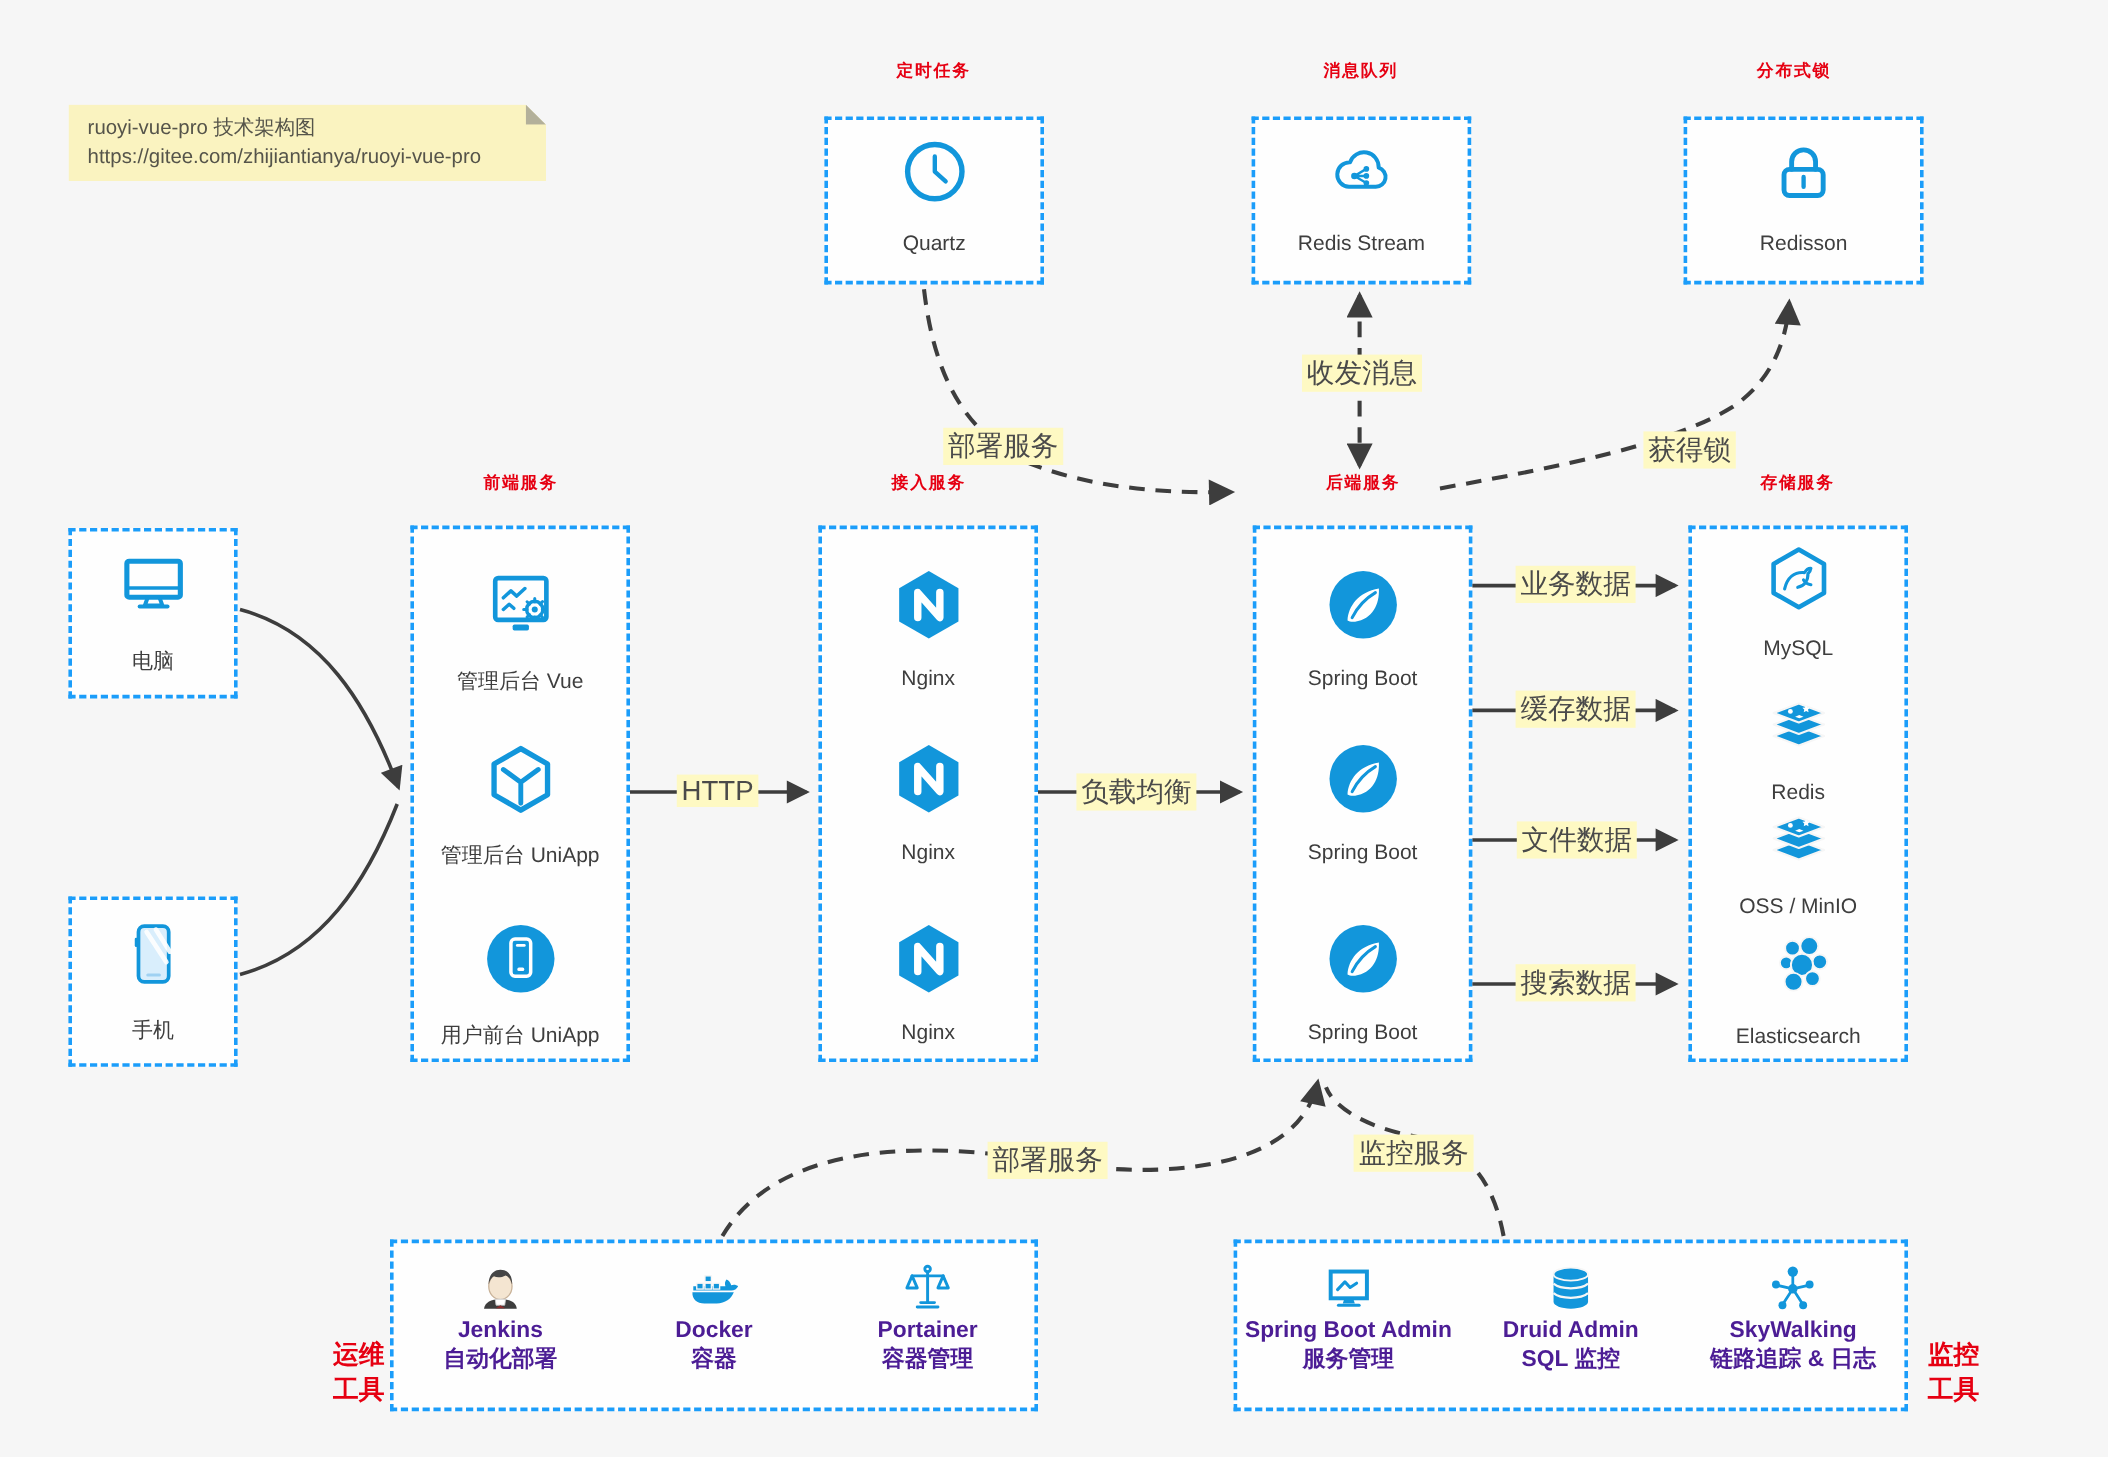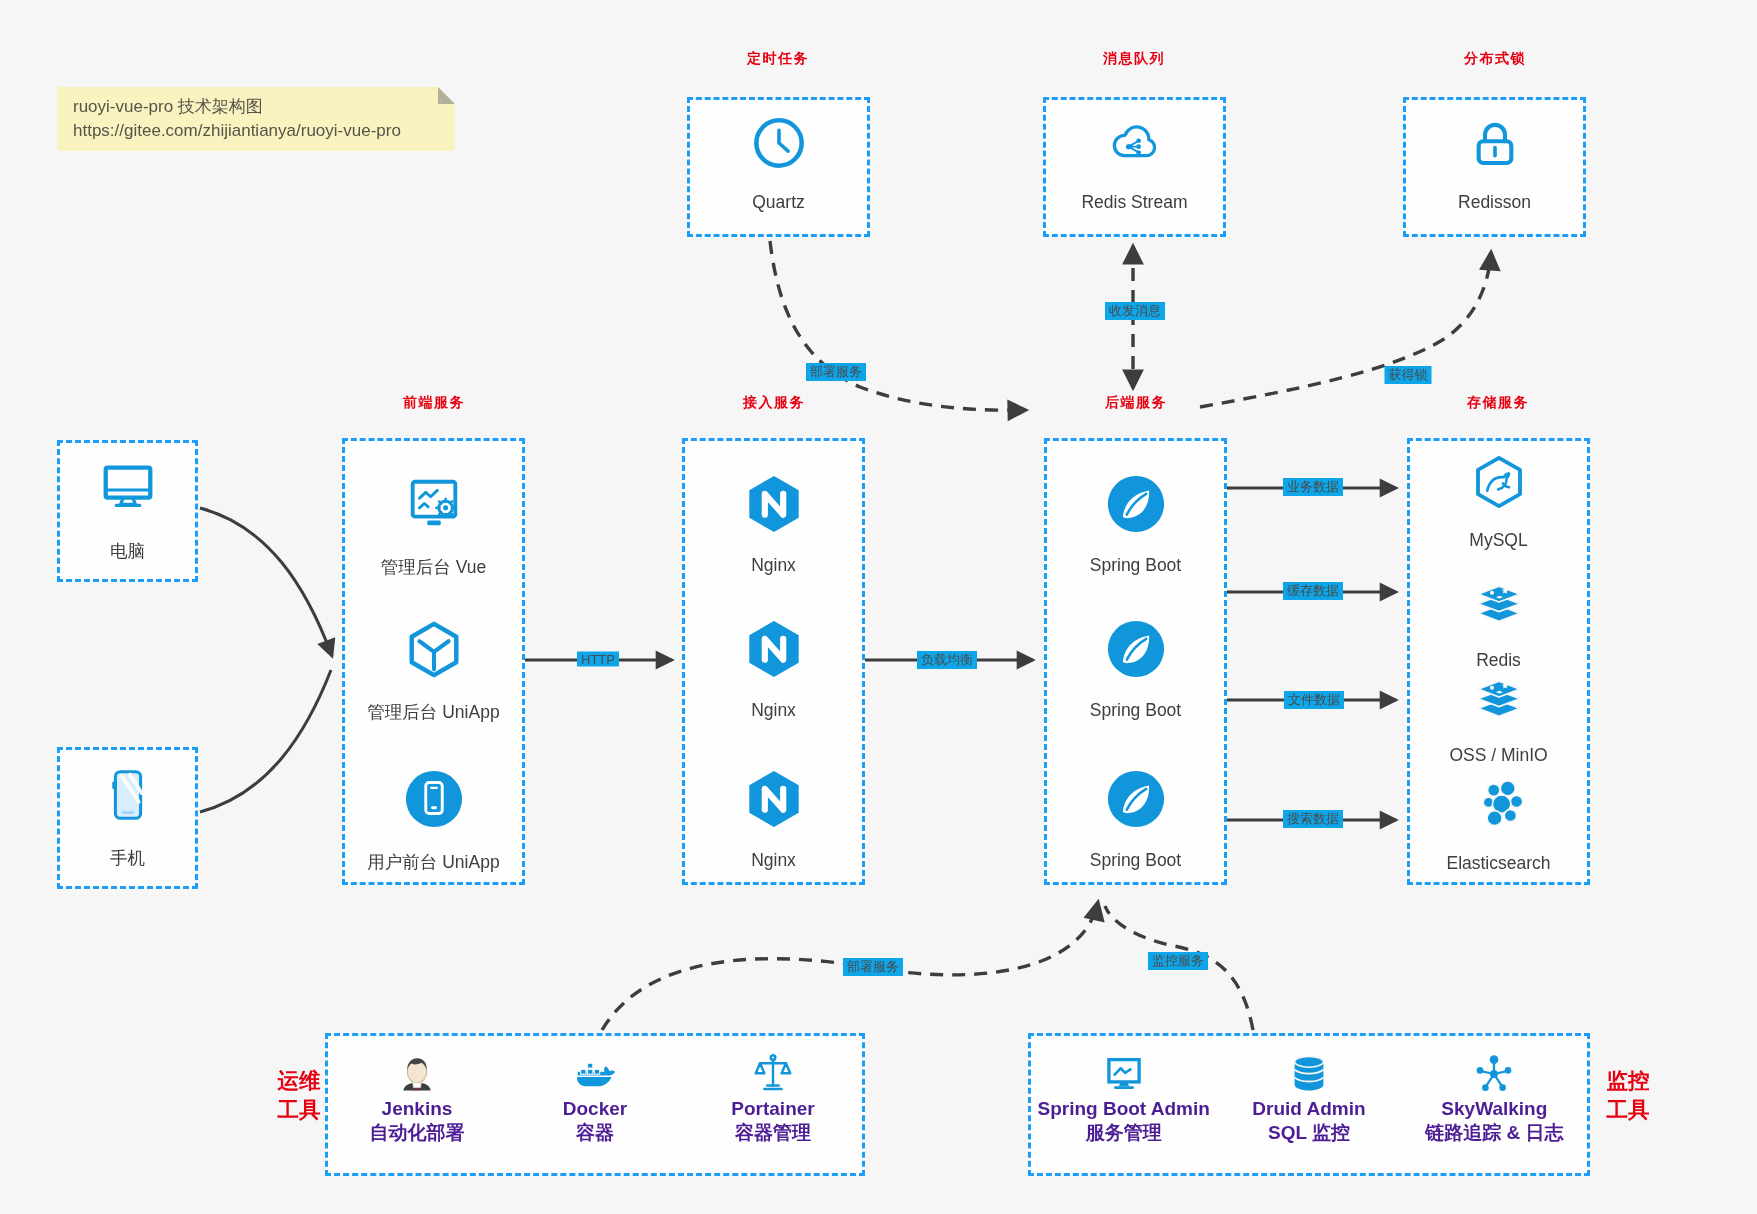--- a/index.html
+++ b/index.html
@@ -13,41 +13,41 @@
   .note-fold{position:absolute;left:438px;top:87px;width:17px;height:17px;background:#b3b09a;
         clip-path:polygon(0 0,100% 100%,0 100%);}
 
   
   .dash-box{position:absolute;border:3px dashed #1b9dfa;background:#fefefe;box-sizing:border-box;}
 
   
   .rtitle{position:absolute;transform:translateX(-50%);color:#e60012;font-weight:700;
           font-size:14px;letter-spacing:1.5px;white-space:nowrap;z-index:4;}
   .side-title{position:absolute;transform:translateX(-50%);color:#e60012;font-weight:700;
-          font-size:21.5px;line-height:29px;text-align:center;white-space:nowrap;z-index:4;}
+          font-size:21.5px;line-height:29px;text-align:center;white-space:nowrap;z-index:4;margin-top:48px;}
 
   
   .node{position:absolute;left:0;right:0;text-align:center;}
   .ni{width:62px;height:62px;display:block;margin:0 auto;}
   .ni-sm{width:56px;height:56px;}
   .ni-top{width:58px;height:58px;}
   .nlabel{margin-top:20px;font-size:17.5px;color:#3e3e3e;white-space:nowrap;}
 
   
   .tool-box{display:flex;align-items:flex-start;padding-top:15px;}
   .bnode{flex:1;text-align:center;}
   .bi{width:46px;height:46px;display:block;margin:0 auto;}
   .bl{font-size:19px;line-height:24px;color:#4c1d95;white-space:nowrap;font-weight:bold;}
 
   
   .edges-svg{position:absolute;left:0;top:0;z-index:3;pointer-events:none;}
 
   
-  .elabel{position:absolute;transform:translate(-50%,-50%);background:#0ea5e9;padding:0 4px;
-          font-size:13px;color:#4a4a4a;white-space:nowrap;z-index:5;}
+  .elabel{position:absolute;transform:translate(-50%,-50%);background:#fef9c3;padding:0 4px;
+          font-size:23px;color:#4a4a4a;white-space:nowrap;z-index:5;}
   .hidden-defs{position:absolute;width:0;height:0;overflow:hidden;}
 </style>
 </head>
 <body>
 
 <svg class="hidden-defs" aria-hidden="true">
   <defs>
     <symbol id="i-clock" viewBox="0 0 64 64">
       <circle cx="32" cy="32" r="25" fill="none" stroke="#1296db" stroke-width="5"></circle>
       <path d="M32 18v14l10 9" fill="none" stroke="#1296db" stroke-width="4" stroke-linecap="round" stroke-linejoin="round"></path>
@@ -209,21 +209,21 @@
     </div>
   </div>
   <div class="dash-box" style="left:1043px;top:97px;width:183px;height:140px">
     <div class="node" style="top:14px">
       <svg class="ni ni-top">
           <use href="#i-cloudmsg"></use>
         </svg>
       <div class="nlabel">Redis Stream</div>
     </div>
   </div>
-  <div class="dash-box" style="left:1403px;top:97px;width:183px;height:140px">
+  <div class="dash-box" style="left:1403px;top:97px;width:200px;height:140px">
     <div class="node" style="top:14px">
       <svg class="ni ni-top">
           <use href="#i-lock"></use>
         </svg>
       <div class="nlabel">Redisson</div>
     </div>
   </div>
 
   <div class="dash-box" style="left:57px;top:440px;width:141px;height:142px">
     <div class="node" style="top:14px">

